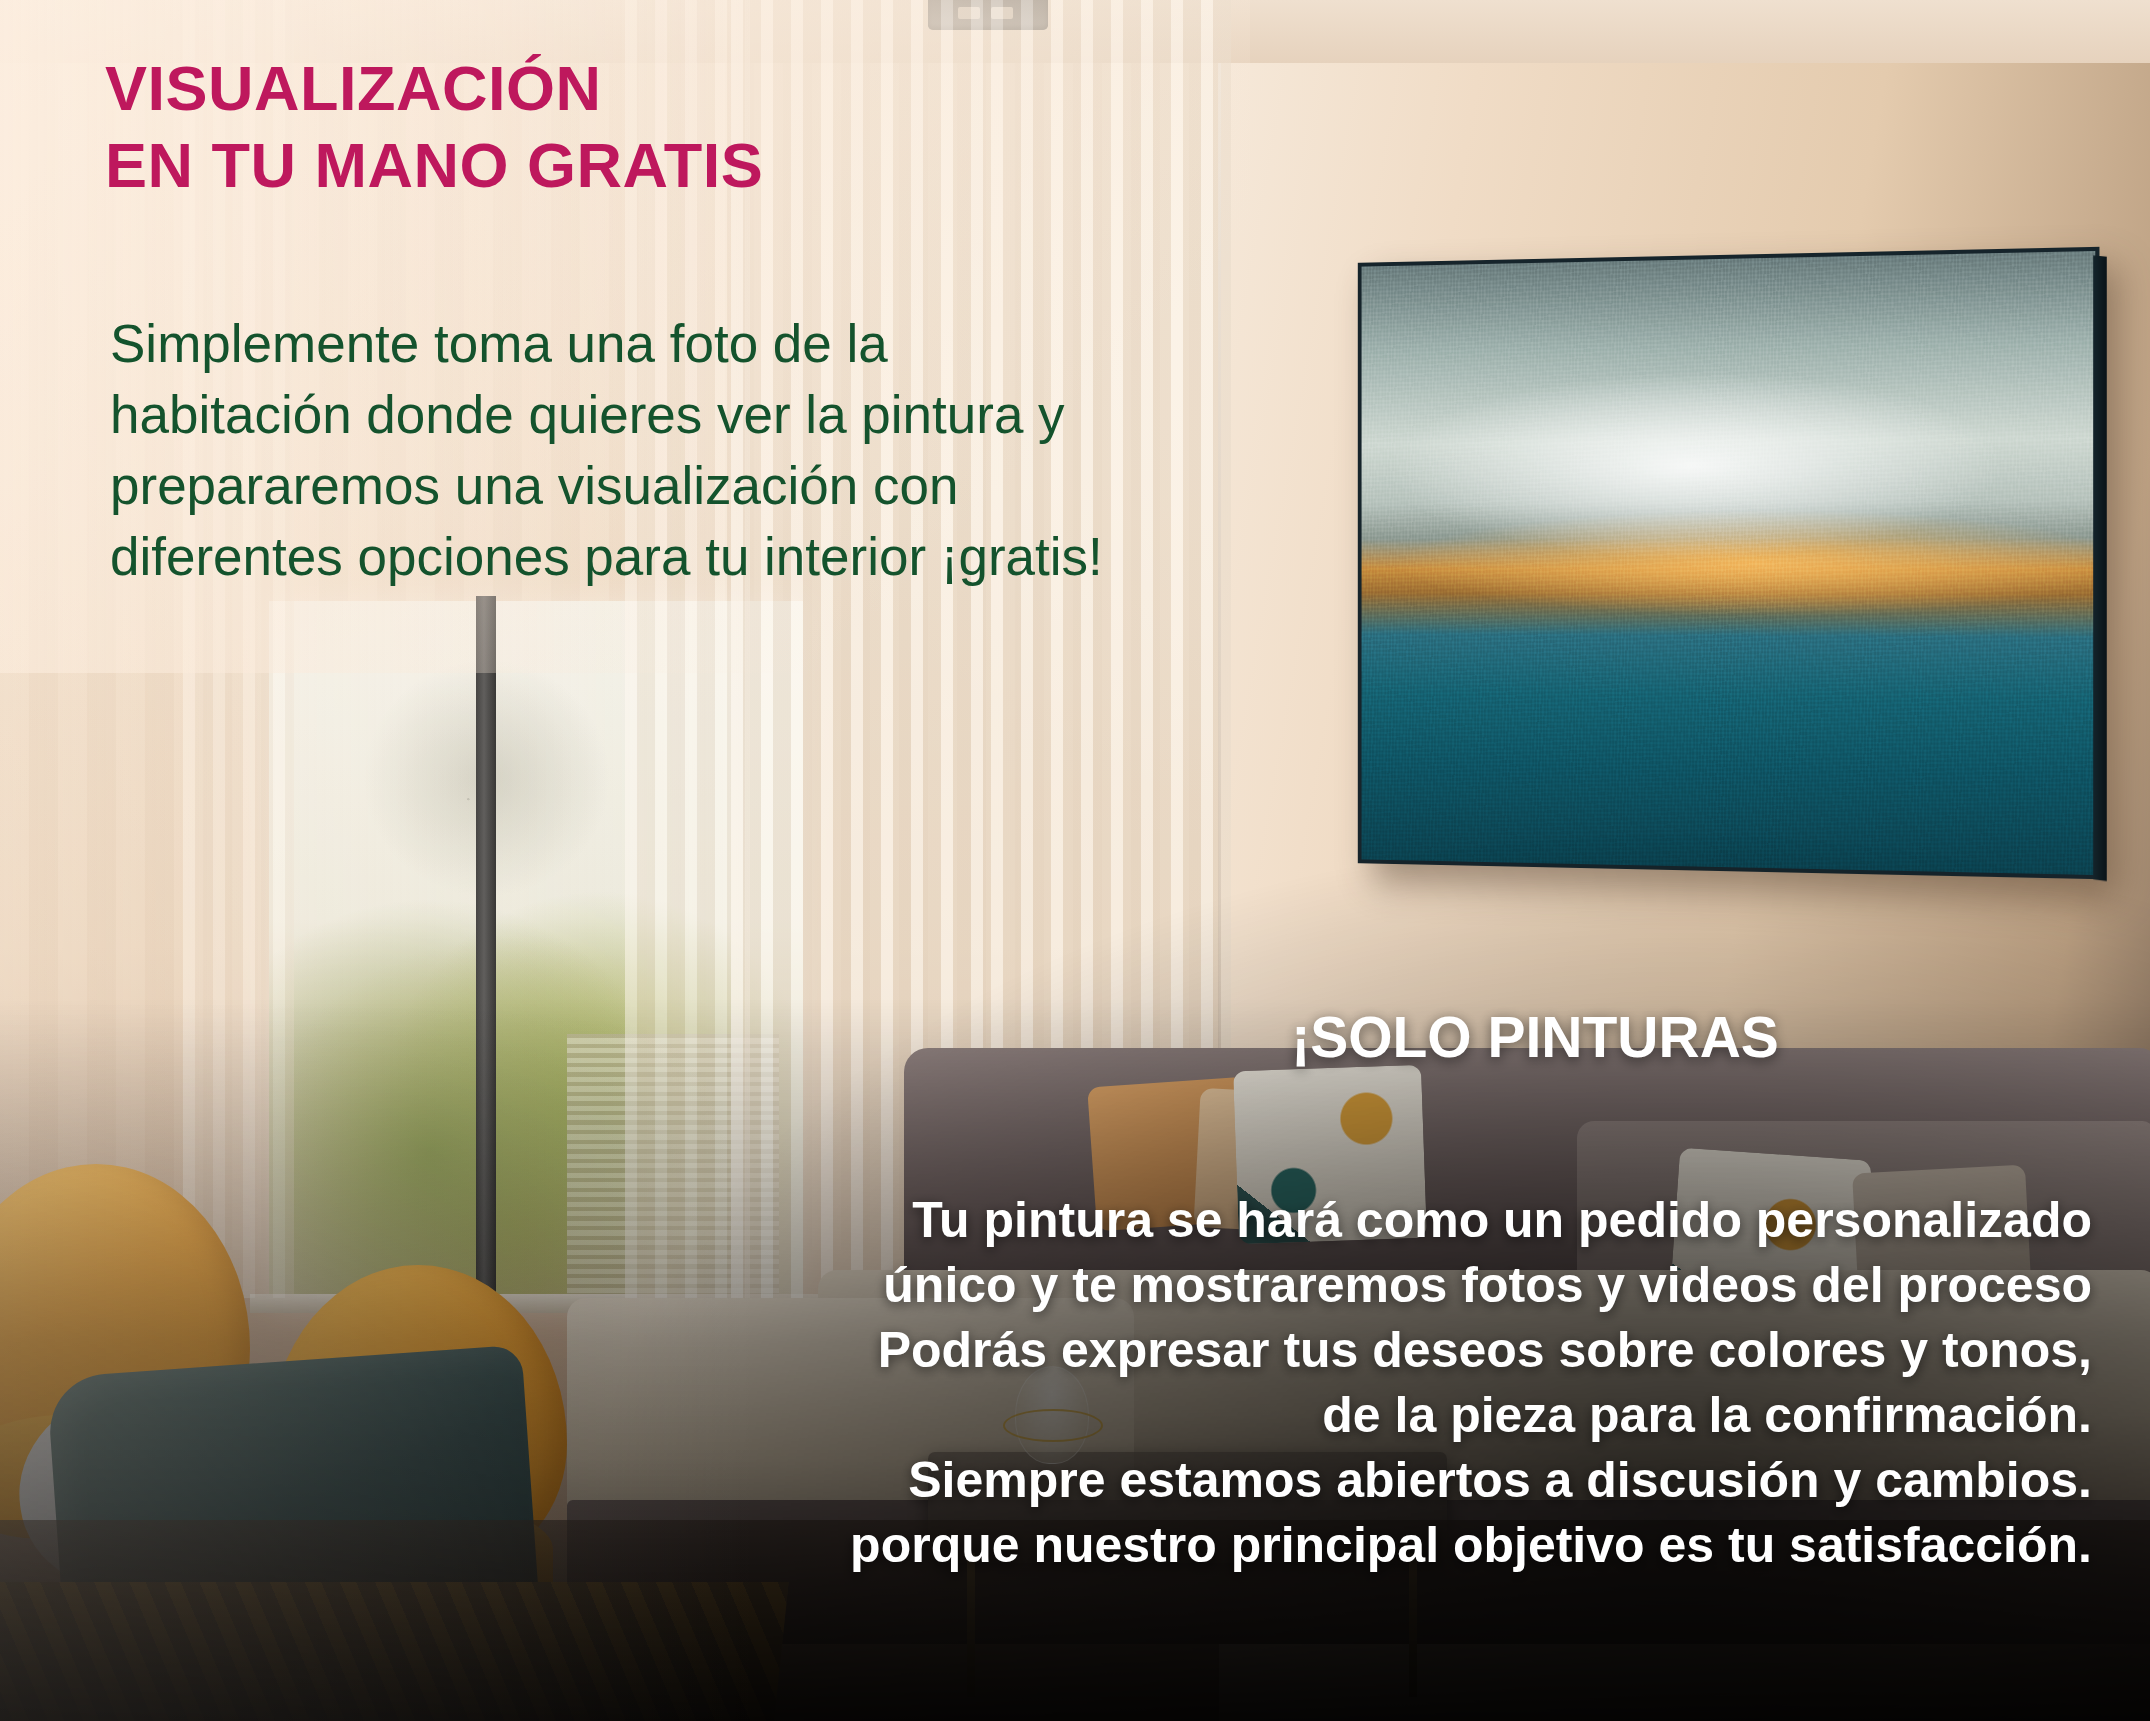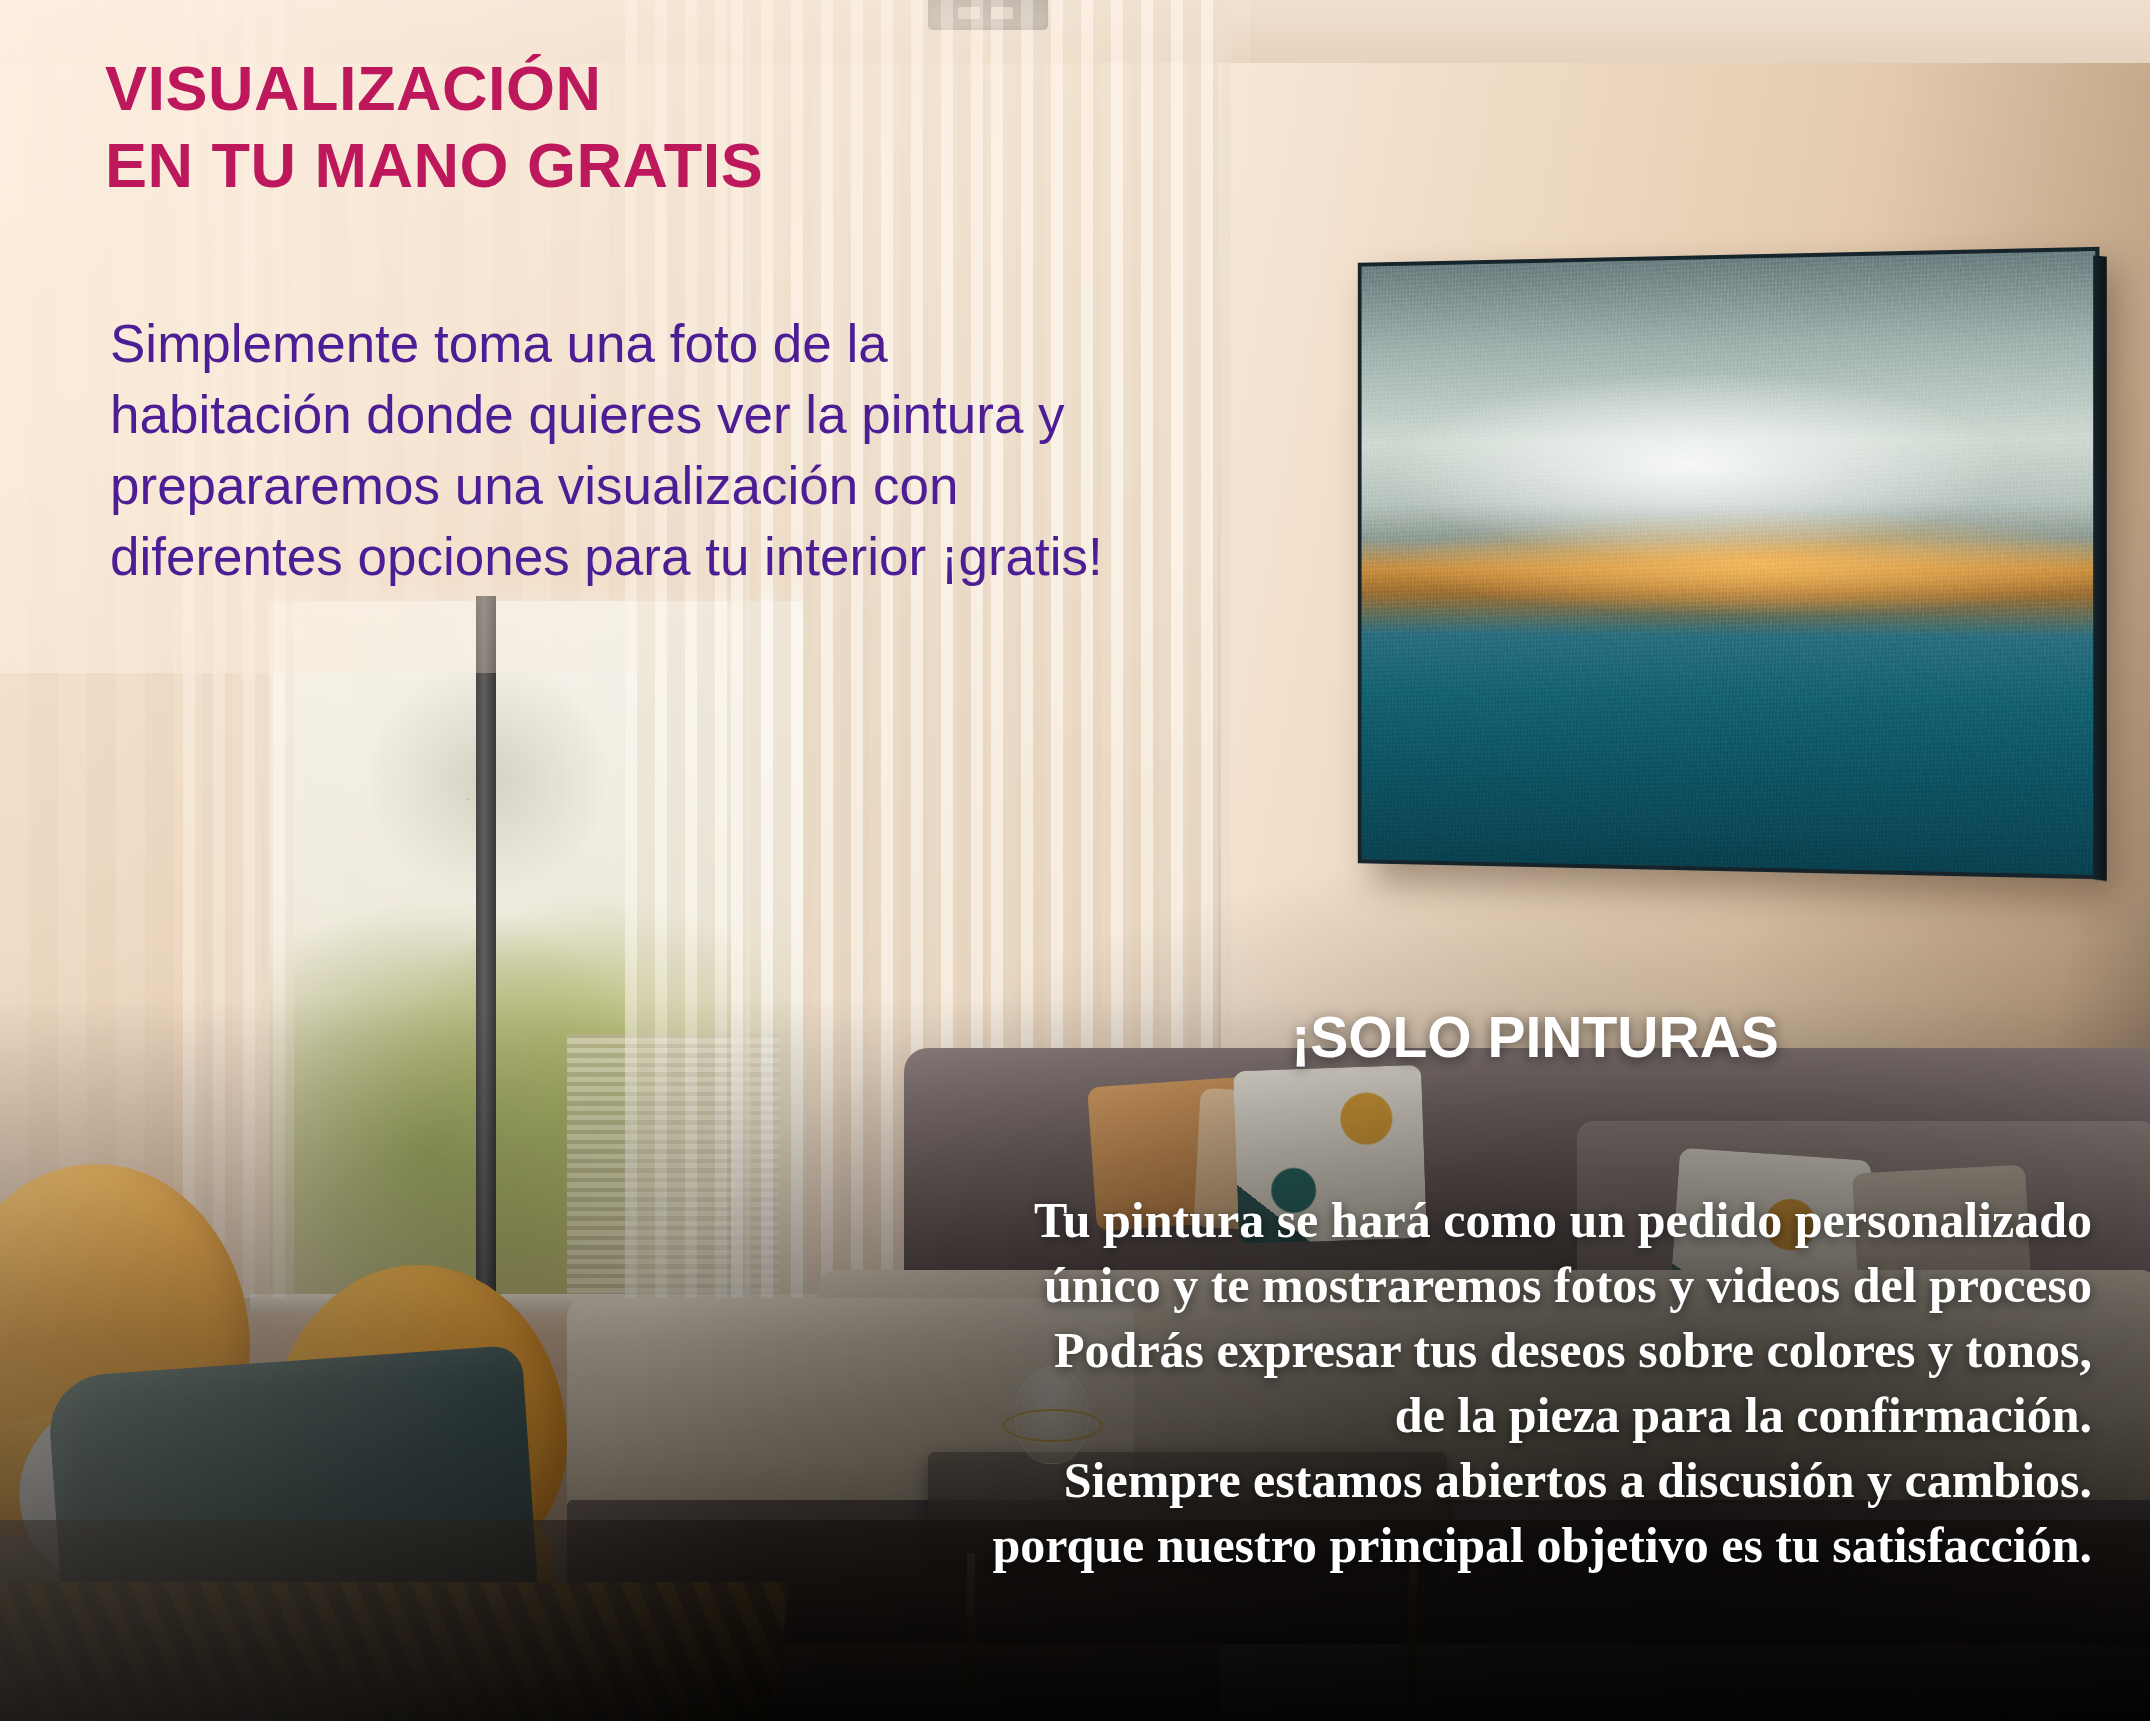--- a/index.html
+++ b/index.html
@@ -353,21 +353,21 @@
     font-weight: 700;
     line-height: 1.22;
     letter-spacing: 0.5px;
   }
   .headline .l2 { display: block; }
 
   .intro {
     position: absolute;
     left: 110px; top: 255px;
     width: 1020px;
-    color: #4c1d95;
+    color: #14532d;
     font-size: 53px;
     font-weight: 400;
     line-height: 1.34;
   }
 
   .subhead {
     position: absolute;
     right: 63px; top: 1003px;
     width: 1106px;
     text-align: center;
@@ -382,21 +382,21 @@
     position: absolute;
     right: 59px; top: 1188px;
     width: 1481px;
     text-align: right;
     color: #ffffff;
     font-size: 50px;
     font-weight: 700;
     line-height: 1.30;
     text-shadow: 0 2.9px 11.5px rgba(0,0,0,.55);
   }
-  .body-right .ln { display: block; font-family: Liberation Serif, serif; }
+  .body-right .ln { display: block; }
 </style>
 </head>
 <body>
 
 <div class="poster">
 
   <div class="scene">
     <div class="wall-base"></div>
     <div class="wall-strips"></div>
     <div class="wall-right"></div>

